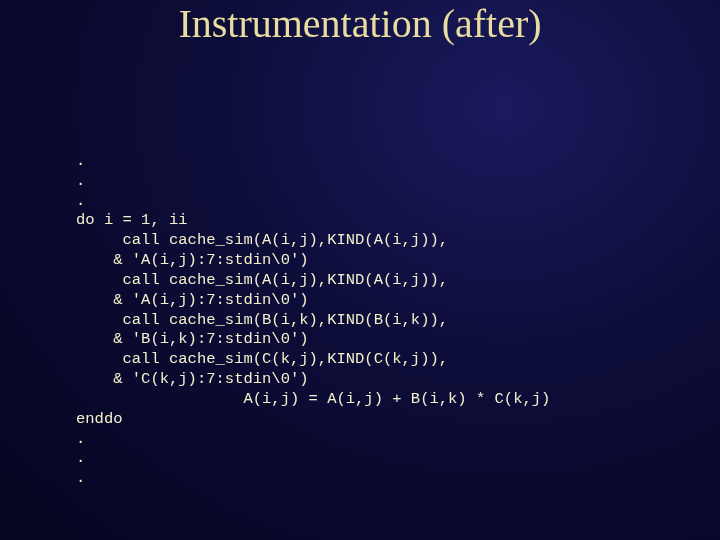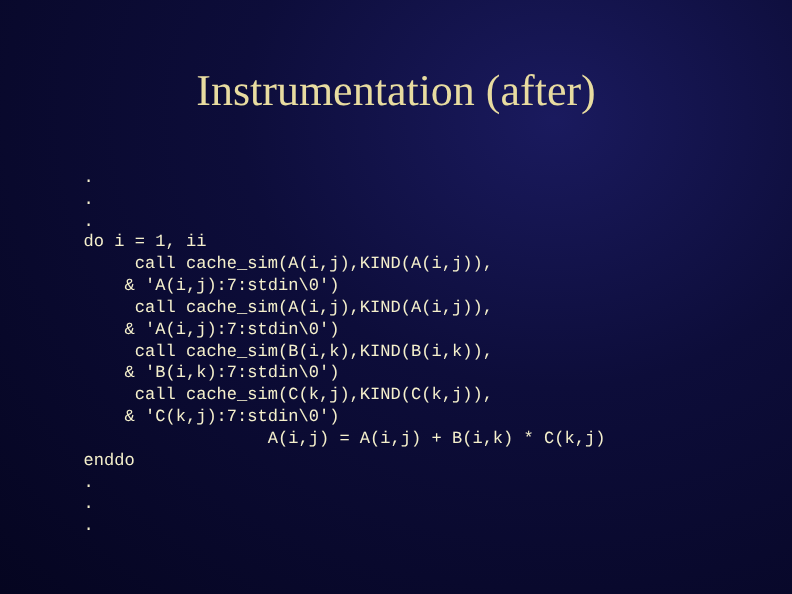--- a/index.html
+++ b/index.html
@@ -15,21 +15,20 @@
     width: 720px;
     height: 540px;
     position: relative;
     box-sizing: border-box;
   }
   .title {
     color: #e8dca0;
     font-size: 40px;
     font-weight: 400;
     text-align: center;
-    padding-top: 58px;
     font-family: "Times New Roman", Times, serif;
   }
   .code {
     color: #f5f0cc;
     font-family: "Courier New", Courier, monospace;
     font-size: 15.5px;
     line-height: 1.28;
     white-space: pre;
     position: absolute;
     left: 76px;

